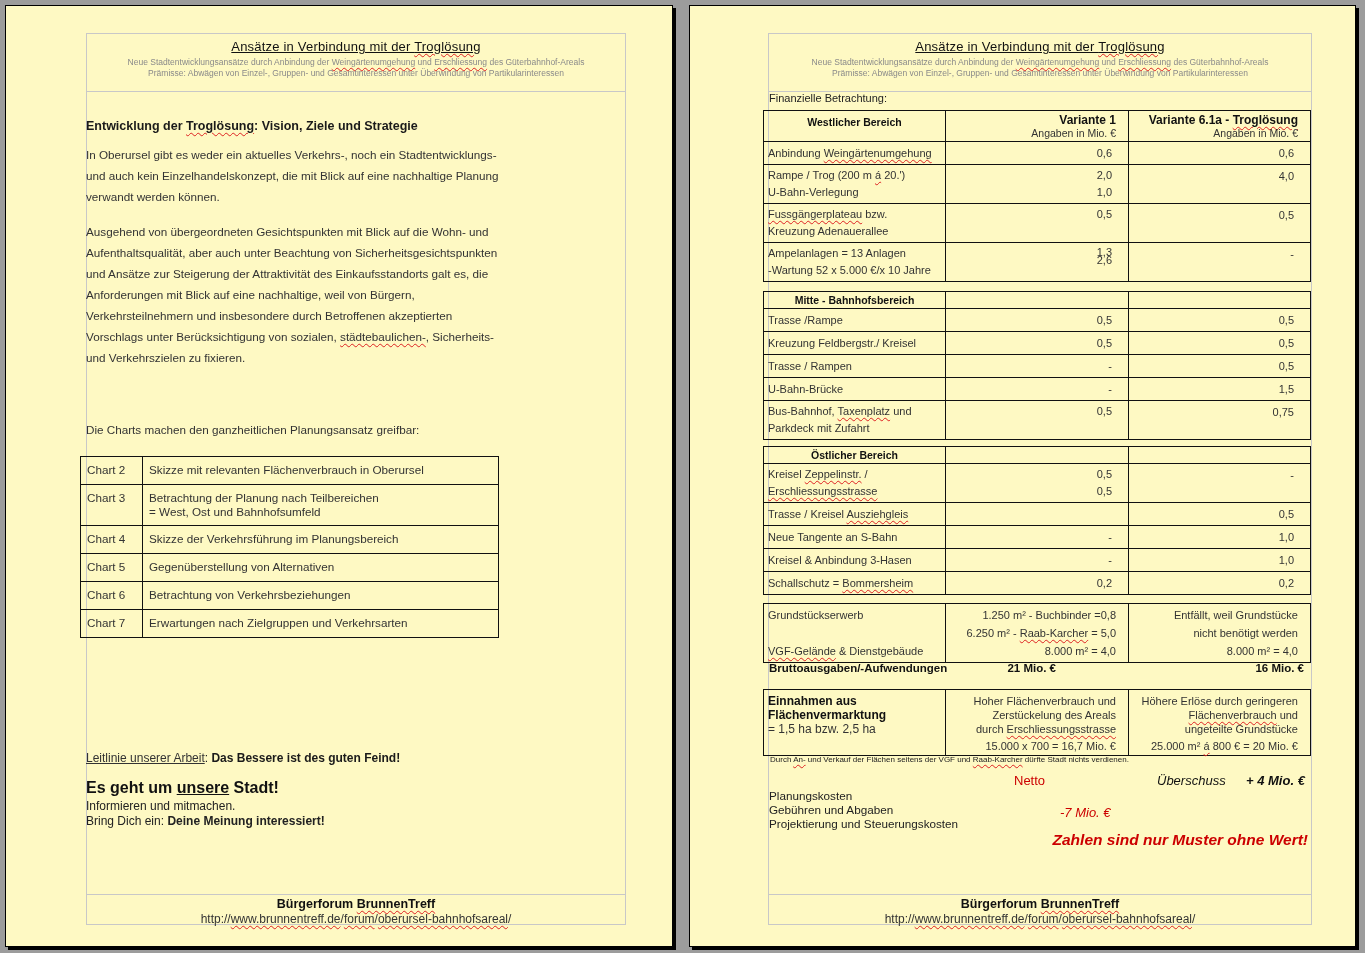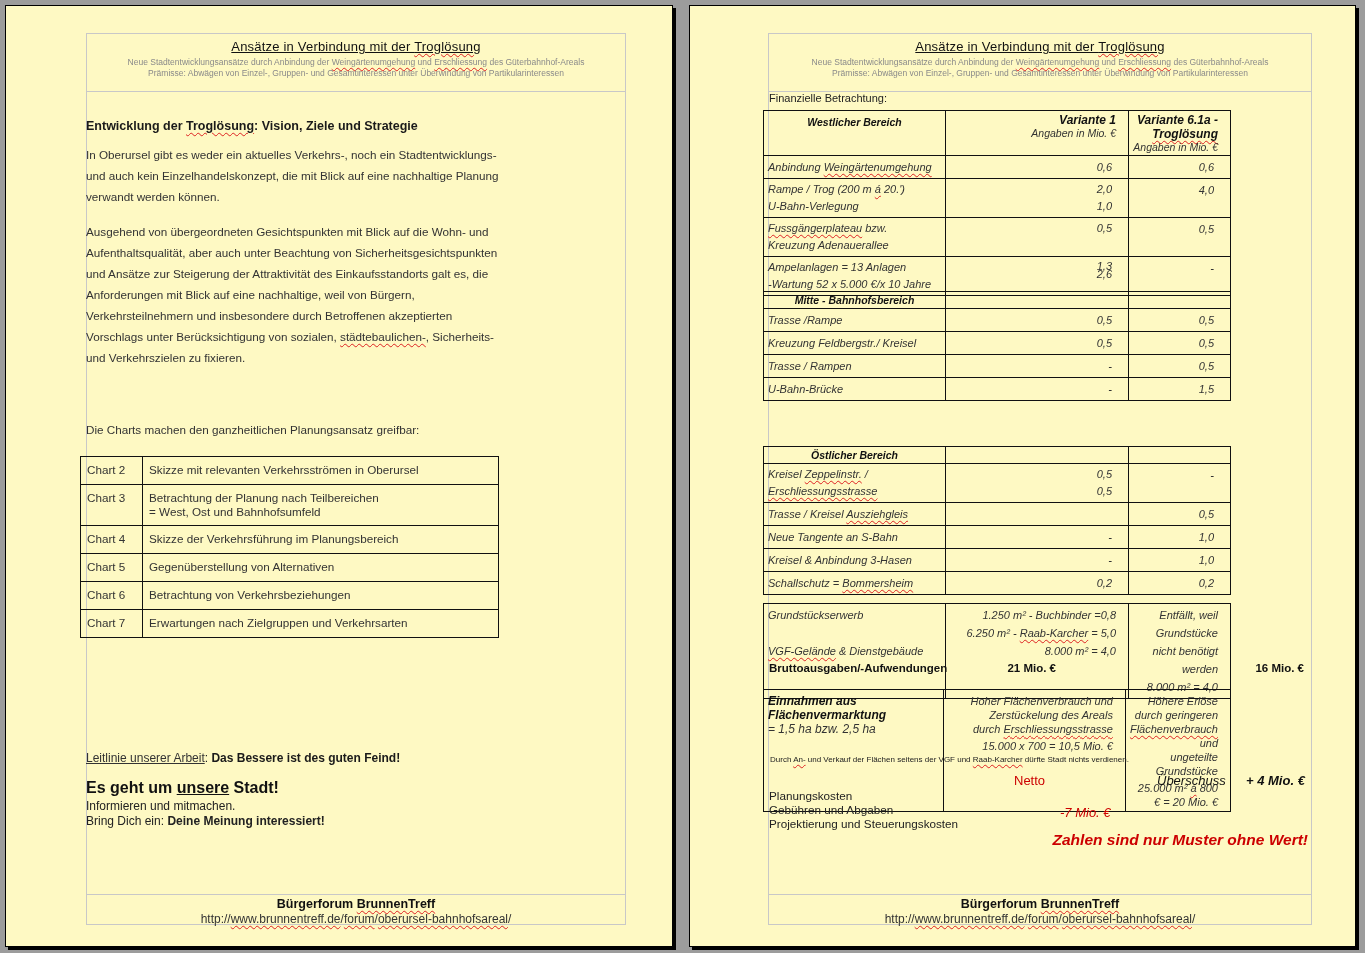--- a/index.html
+++ b/index.html
@@ -41,21 +41,21 @@
 
   .leit { top: 745px; font-size: 12px; color: #222; }
   .leit .u { text-decoration: underline; color: #333; }
   .leit b { color: #1a1a1a; }
   .stadt { top: 773px; font-size: 16px; font-weight: bold; color: #111; }
   .info { top: 793px; font-size: 12px; color: #222; line-height: 15px; }
 
   
   .rc { position: absolute; }
   .fin { left: 79px; top: 86px; font-size: 11px; color: #222; }
-  table.fin-t { position: absolute; left: 73px; width: 468px; border-collapse: collapse; font-size: 11px; color: #333; font-style: italic; }
+  table.fin-t { position: absolute; left: 73px; width: 548px; border-collapse: collapse; font-size: 11px; color: #333; }
   table.fin-t td { border: 1px solid #111; padding: 2px 4px; vertical-align: top; line-height: 18px; }
   table.fin-t td.c1 { width: 182px; }
   table.fin-t td.c2 { width: 183px; text-align: right; padding-right: 16px; }
   table.fin-t td.c3 { text-align: right; padding-right: 16px; }
   table.fin-t .sechdr { font-weight: bold; text-align: center; color: #111; font-size: 10.5px; }
   table.fin-t .vh { font-weight: bold; font-size: 12px; color: #111; line-height: 14px; }
   table.fin-t .vs { font-size: 10.5px; line-height: 12px; }
   #t-west  { top: 104px; }
   #t-mitte { top: 285px; }
   #t-ost   { top: 440px; }
@@ -93,21 +93,21 @@
 
   <div class="lc h2"><span>Entwicklung der </span><span class="spell">Troglösung</span><span>: Vision, Ziele und Strategie</span></div>
   <div class="lc para" id="p1">In Oberursel gibt es weder ein aktuelles Verkehrs-, noch ein Stadtentwicklungs- und auch kein Einzelhandelskonzept, die mit Blick auf eine nachhaltige Planung verwandt werden können.</div>
   <div class="lc para" id="p2"><span>Ausgehend von übergeordneten Gesichtspunkten mit Blick auf die Wohn- und Aufenthaltsqualität, aber auch unter Beachtung von Sicherheitsgesichtspunkten und Ansätze zur Steigerung der Attraktivität des Einkaufsstandorts galt es, die Anforderungen mit Blick auf eine nachhaltige, weil von Bürgern, Verkehrsteilnehmern und insbesondere durch Betroffenen akzeptierten Vorschlags unter Berücksichtigung von sozialen, </span><span class="spell">städtebaulichen-</span><span>, Sicherheits- und Verkehrszielen zu fixieren.</span></div>
   <div class="lc para" id="p3">Die Charts machen den ganzheitlichen Planungsansatz greifbar:</div>
 
   <table class="charts">
     <tbody id="charts-body">
         <tr>
           <td class="cl">Chart 2</td>
-          <td style="white-space: pre-line;">Skizze mit relevanten Verkehrsströmen in Oberursel</td>
+          <td style="white-space: pre-line;">Skizze mit relevanten Flächenverbrauch in Oberursel</td>
         </tr>
         <tr>
           <td class="cl">Chart 3</td>
           <td style="white-space: pre-line;">Betrachtung der Planung nach Teilbereichen
 = West, Ost und Bahnhofsumfeld</td>
         </tr>
         <tr>
           <td class="cl">Chart 4</td>
           <td style="white-space: pre-line;">Skizze der Verkehrsführung im Planungsbereich</td>
         </tr>
@@ -266,20 +266,32 @@
           <td class="c1">
             <div><span>U-Bahn-Brücke</span></div>
           </td>
           <td class="c2">
             <div>-</div>
           </td>
           <td class="c3">
             <div>1,5</div>
           </td>
         </tr>
+        <tr>
+          <td class="c1 l2">
+            <div><span>Bus-Bahnhof, </span><span class="spell">Taxenplatz</span><span> und</span></div>
+            <div><span>Parkdeck mit Zufahrt</span></div>
+          </td>
+          <td class="c2 l2">
+            <div>0,5</div>
+          </td>
+          <td class="c3">
+            <div>0,75</div>
+          </td>
+        </tr>
       </tbody>
   </table>
 
   <table class="fin-t" id="t-ost">
     <tbody>
       <tr>
           <td class="c1 sechdr" style="line-height:12px;">Östlicher Bereich</td>
           <td class="c2"></td>
           <td class="c3"></td>
         </tr>
@@ -378,21 +390,21 @@
         <tr>
       <td class="c1" style="line-height:14px; padding-top:4px;">
             <div style="font-weight:bold;font-size:12px;color:#111">Einnahmen aus</div>
             <div style="font-weight:bold;font-size:12px;color:#111">Flächenvermarktung</div>
             <div style="font-size:12px">= 1,5 ha bzw. 2,5 ha</div>
           </td>
       <td class="c2" style="line-height:14px;padding-top:4px;padding-right:12px;">
             <div>Hoher Flächenverbrauch und</div>
             <div>Zerstückelung des Areals</div>
             <div><span>durch </span><span class="spell">Erschliessungsstrasse</span></div>
-            <div style="margin-top:3px">15.000 x 700 = 10,5 Mio. €</div>
+            <div style="margin-top:3px">15.000 x 700 = 16,7 Mio. €</div>
           </td>
       <td class="c3" style="line-height:14px;padding-top:4px;padding-right:12px;">
             <div>Höhere Erlöse durch geringeren</div>
             <div><span class="spell">Flächenverbrauch</span><span> und</span></div>
             <div>ungeteilte Grundstücke</div>
             <div style="margin-top:3px"><span>25.000 m² </span><span class="spell">á</span><span> 800 € = 20 Mio. €</span></div>
           </td>
     </tr>
   </tbody>
     </table>

